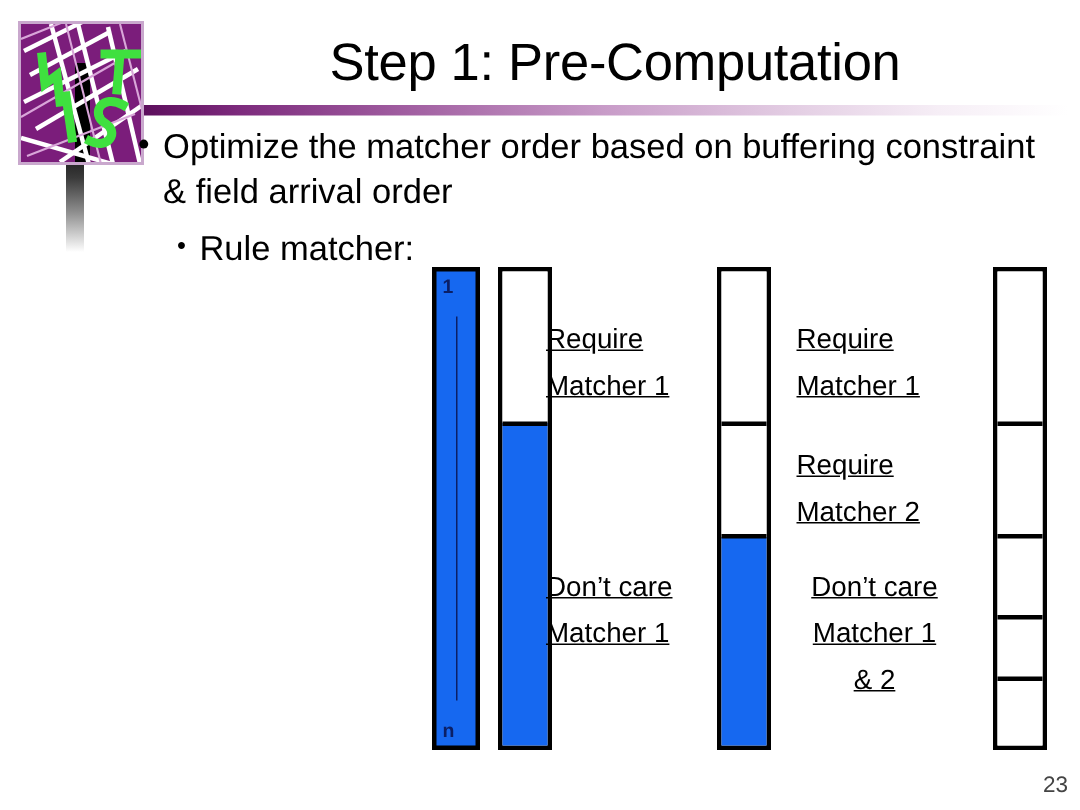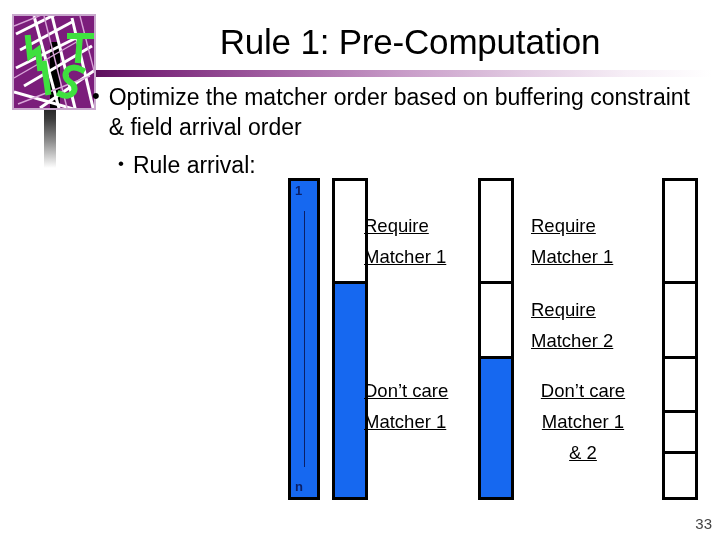--- a/index.html
+++ b/index.html
@@ -193,30 +193,30 @@
     </g>
     <g stroke="#3fe03f" stroke-width="6" fill="none" stroke-linecap="square">
       <path d="M14 22 L16 40 L24 34 L26 52"></path>
       <path d="M30 48 L34 76"></path>
       <path d="M56 20 L78 20 M66 20 L64 44"></path>
       <path d="M68 54 C54 46, 46 60, 56 66 C66 72, 58 84, 46 78"></path>
     </g>
   </svg>
 </div>
 
-<div id="title">Rule 1: Pre-Computation</div>
+<div id="title">Step 1: Pre-Computation</div>
 <div id="title-rule"></div>
 
 <div class="bullet-row" id="bullet-1">
   <span class="bullet-dot">•</span>
   <span class="bullet-text">Optimize the matcher order based on buffering constraint &amp; field arrival order</span>
 </div>
 <div class="bullet-row" id="bullet-2">
   <span class="bullet-dot">•</span>
-  <span class="bullet-text">Rule arrival:</span>
+  <span class="bullet-text">Rule matcher:</span>
 </div>
 
 <div class="col" id="col-1">
   <div class="idx idx-top">1</div>
   <div class="range-line"></div>
   <div class="idx idx-bottom">n</div>
 </div>
 
 <div class="col" id="col-2">
   <div class="cell white" style="top:0;height:32%"></div>
@@ -249,13 +249,13 @@
 <div class="diag-label" id="label-b">Don’t care
 Matcher 1</div>
 <div class="diag-label" id="label-c">Require
 Matcher 1</div>
 <div class="diag-label" id="label-d">Require
 Matcher 2</div>
 <div class="diag-label" id="label-e">Don’t care
 Matcher 1
 &amp; 2</div>
 
-<div id="page-number">33</div>
+<div id="page-number">23</div>
 
 </body></html>

